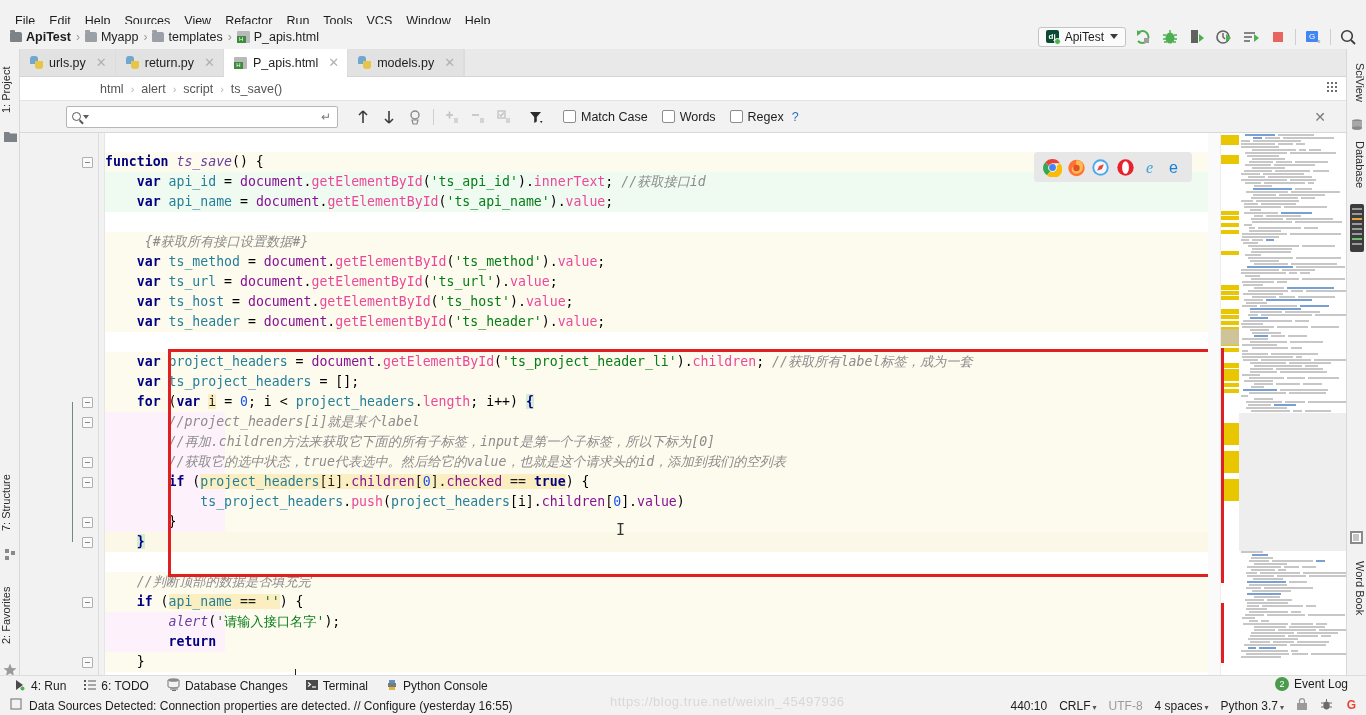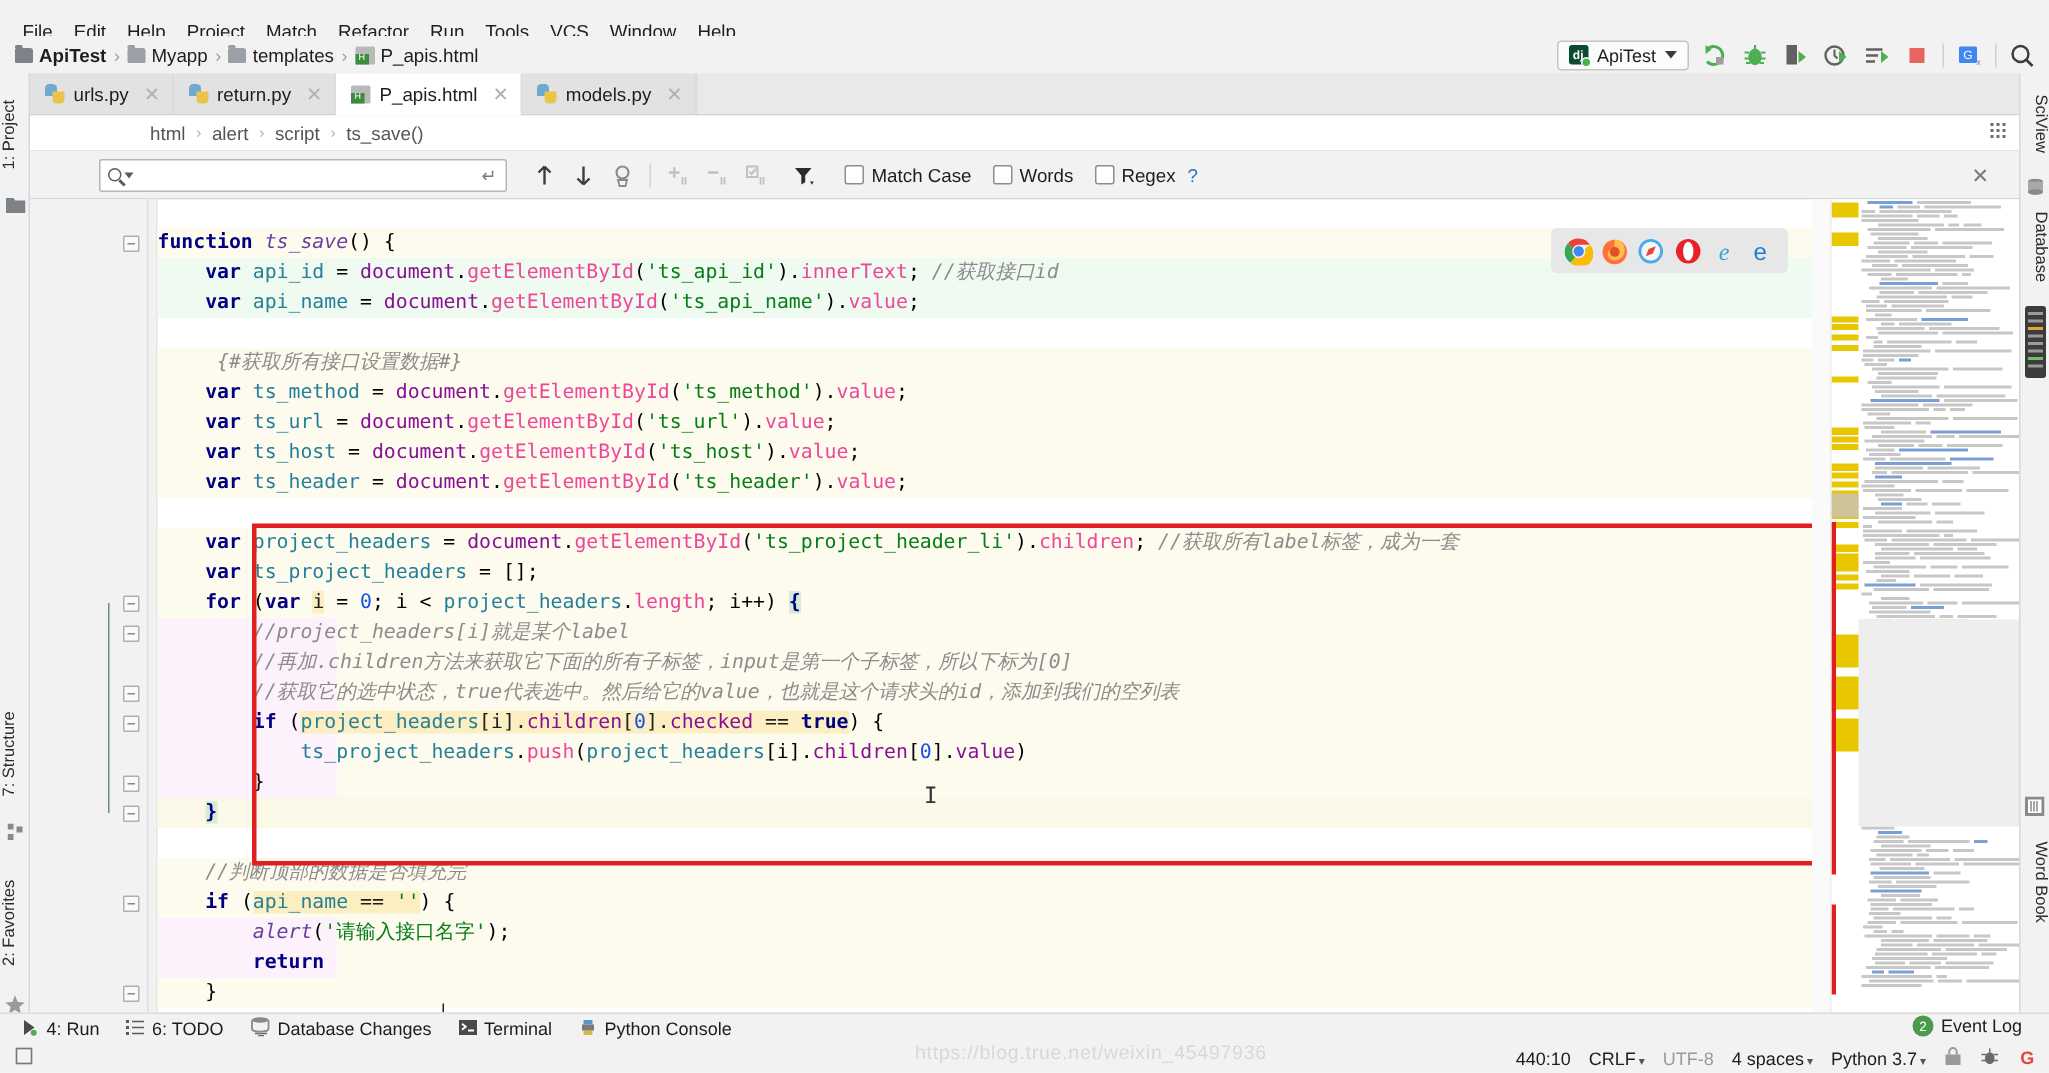--- a/index.html
+++ b/index.html
@@ -254,22 +254,22 @@
 </style>
 </head>
 <body>
 
 <div id="app">
 
   <div class="menubar">
     <div class="menu-item"><u>File</u></div>
     <div class="menu-item"><u>Edit</u></div>
     <div class="menu-item"><u>Help</u></div>
-    <div class="menu-item"><u>Project</u></div>
-    <div class="menu-item"><u>Match</u></div>
+    <div class="menu-item"><u>Sources</u></div>
+    <div class="menu-item"><u>View</u></div>
     <div class="menu-item"><u>Refactor</u></div>
     <div class="menu-item"><u>Run</u></div>
     <div class="menu-item"><span>Tools</span></div>
     <div class="menu-item"><span>VCS</span></div>
     <div class="menu-item"><u>Window</u></div>
     <div class="menu-item"><u>Help</u></div>
   </div>
 
   <div class="navbar">
     <span class="crumb bold">
@@ -1063,20 +1063,21 @@
     <span class="badge2">2</span>
     <span>Event Log</span>
   </div>
 
   <div class="statusbar">
     <span style="margin-right:7px;">
       <svg width="12" height="12" viewBox="0 0 12 12">
           <rect x="1" y="1" width="10" height="10" stroke="#7a7a7a" stroke-width="1.1" fill="none"></rect>
         </svg>
     </span>
+    <span>Data Sources Detected: Connection properties are detected. // Configure (yesterday 16:55)</span>
     <span class="st-right">
       <span>440:10</span>
       <span><span>CRLF</span><span class="updown">▾</span></span>
       <span style="color:#9a9a9a;">UTF-8</span>
       <span><span>4 spaces</span><span class="updown">▾</span></span>
       <span><span>Python 3.7</span><span class="updown">▾</span></span>
       <span><svg width="12" height="13" viewBox="0 0 12 13">
             <rect x="1" y="5" width="10" height="7" fill="#9a9a9a"></rect>
             <path d="M3.5 5V3.2a2.5 2.5 0 0 1 5 0V5" stroke="#9a9a9a" stroke-width="1.3" fill="none"></path>
           </svg></span>

